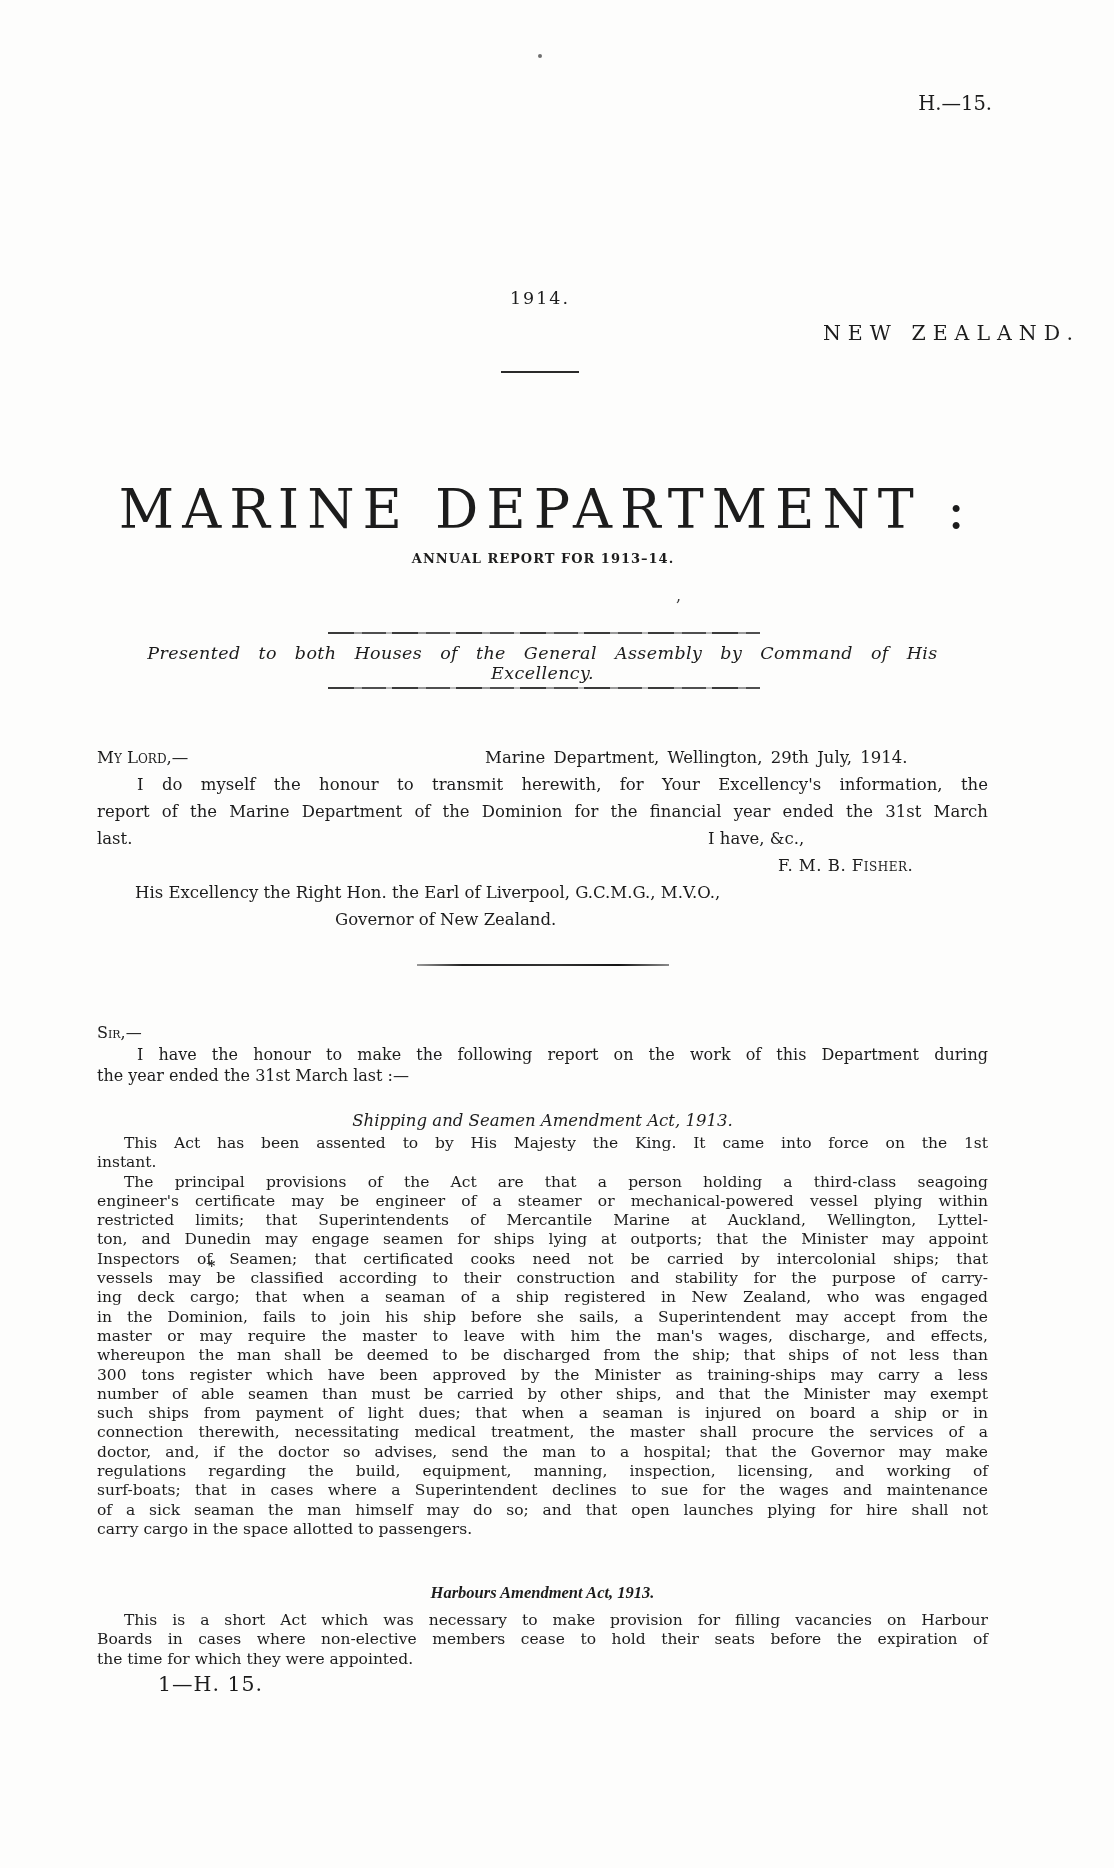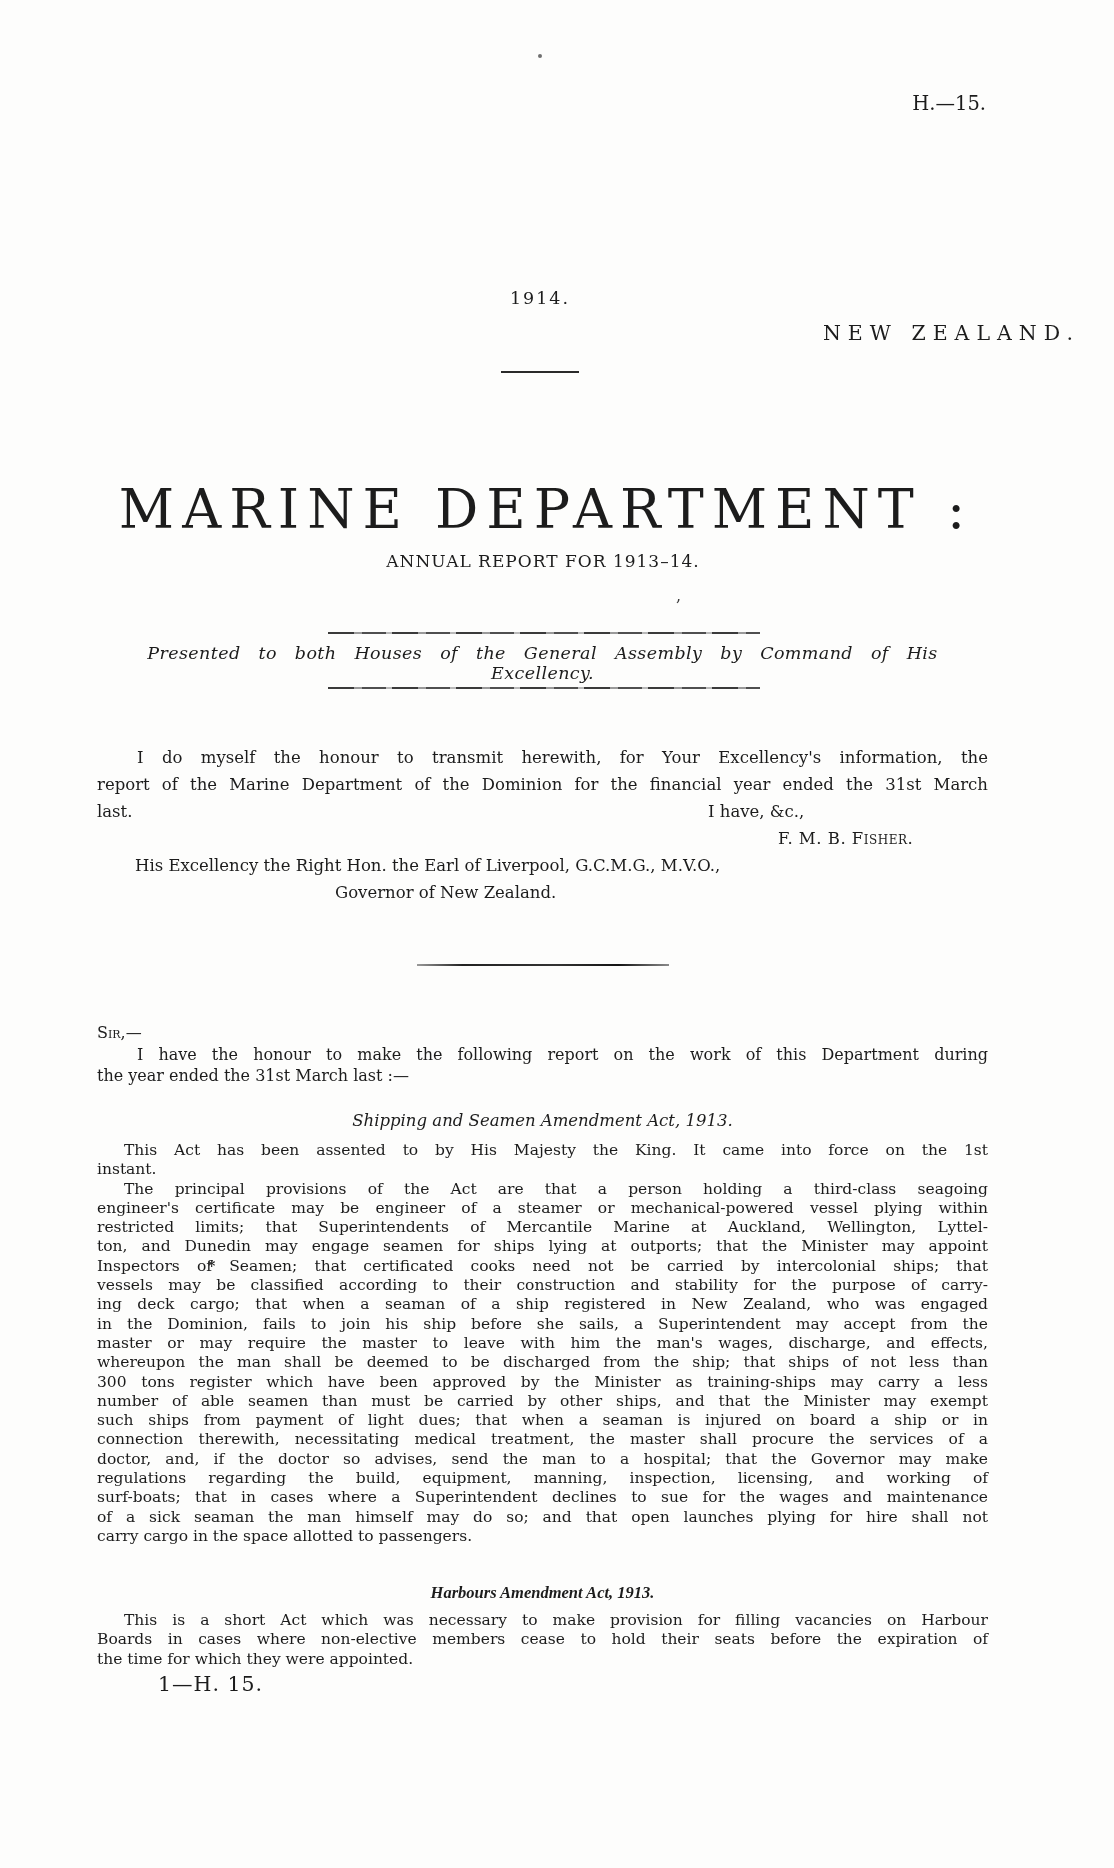--- a/index.html
+++ b/index.html
@@ -5,29 +5,29 @@
   html,body{margin:0;padding:0;background:#d9d9d6;}
   #page{
     position:relative;
     width:1114px;height:1868px;
     background:#fdfdfc;
     color:#1c1c1c;
     font-family:"DejaVu Serif","Liberation Serif",serif;
     overflow:hidden;
   }
   
-  .docref{position:absolute;top:92px;right:128px;font-size:19.5px;}
+  .docref{position:absolute;top:92px;right:122px;font-size:19.5px;}
   .year{position:absolute;top:288px;left:0;width:1080px;text-align:center;font-size:17.5px;letter-spacing:2px;}
   .country{position:absolute;top:321px;left:0;width:1080px;text-align:right;font-size:20.5px;letter-spacing:7px;}
   .rule{background:#2a2a2a;}
   .rule-nz{position:absolute;top:371px;left:501px;width:78px;height:2px;}
   .title{position:absolute;top:478px;left:0;width:1092px;margin:0;text-align:center;
          font-size:54px;font-weight:normal;letter-spacing:8px;white-space:nowrap;}
   .subtitle{position:absolute;top:551px;left:0;width:1086px;text-align:center;
-            font-size:17px;font-weight:normal;letter-spacing:1px;}
+            font-size:13px;font-weight:bold;letter-spacing:1px;}
   .drule{position:absolute;left:328px;width:432px;height:2px;
          background:repeating-linear-gradient(90deg,#3a3a3a 0 26px,#9a9a9a 26px 34px,#4f4f4f 34px 58px,#b9b9b9 58px 64px);}
   .drule1{top:632px;}
   .drule2{top:687px;}
   .presented{position:absolute;top:643px;left:97px;width:891px;text-align:center;
              font-style:italic;font-size:17.5px;word-spacing:12px;letter-spacing:.4px;}
   
   .letter{position:absolute;left:97px;width:891px;}
   .letter1{top:744px;font-size:16.5px;line-height:27px;--ind:40px;}
   .letter2{top:1022px;font-size:16px;line-height:21.5px;--ind:40px;}
@@ -37,21 +37,21 @@
   .valediction{position:absolute;left:611px;}
   .sigrow{padding-left:681px;letter-spacing:.5px;white-space:nowrap;}
   .addr1{padding-left:38px;}
   .addr2{padding-left:238px;}
   .sc{font-variant:small-caps;}
   
   .section{position:absolute;left:97px;width:891px;font-size:15.5px;line-height:19.3px;--ind:27px;}
   .section1{top:1110px;}
   .section2{top:1582px;}
   .sec-heading{text-align:center;font-style:italic;font-size:16.5px;line-height:22px;height:22px;}
-  .section1 .sec-heading{margin-bottom:9px;}
+  .section1 .sec-heading{margin-bottom:2px;}
   .section2 .sec-heading{margin-bottom:7px;font-weight:bold;font-family:Liberation Serif, serif;}
   
   .tl{text-align:justify;text-align-last:justify;}
   .tl-last{text-align-last:left;}
   .indent .tl-first{text-indent:var(--ind);}
   .sigmark{position:absolute;left:158px;top:1672px;font-size:20.5px;letter-spacing:1px;}
   
   .artifact{position:absolute;}
   .art-dot{top:54px;left:538px;width:4px;height:4px;border-radius:50%;background:#6f6f6f;}
   .art-comma{top:586px;left:676px;font-size:16px;color:#3c3c3c;}
@@ -75,20 +75,24 @@
   <h1 class="title">MARINE DEPARTMENT :</h1>
   <div class="subtitle">ANNUAL REPORT FOR 1913–14.</div>
 
   <div class="artifact art-comma">,</div>
 
   <div class="drule drule1"></div>
   <div class="presented">Presented to both Houses of the General Assembly by Command of His Excellency.</div>
   <div class="drule drule2"></div>
 
   <div class="letter letter1">
+    <div class="lrow">
+      <span class="sc">My Lord,—</span>
+      <span class="dl1">Marine Department, Wellington, 29th July, 1914.</span>
+    </div>
     <div class="indent">
         <div class="tl tl-first">I do myself the honour to transmit herewith, for Your Excellency's information, the</div>
         <div class="tl">report of the Marine Department of the Dominion for the financial year ended the 31st March</div>
       </div>
     <div class="lrow">
       <span>last.</span>
       <span class="valediction">I have, &amp;c.,</span>
     </div>
     <div class="sigrow sc">F. M. B. Fisher.</div>
     <div class="addr1">His Excellency the Right Hon. the Earl of Liverpool, G.C.M.G., M.V.O.,</div>

